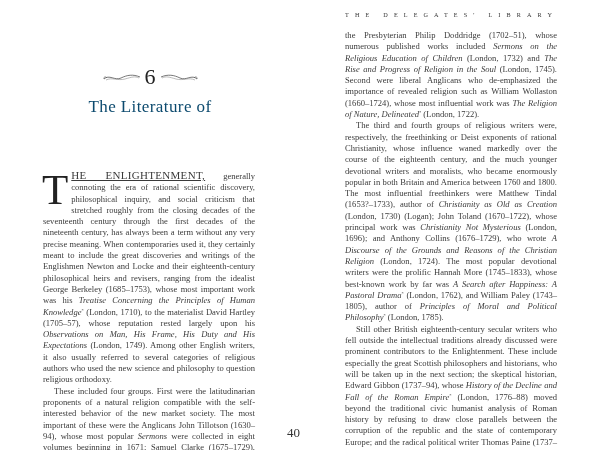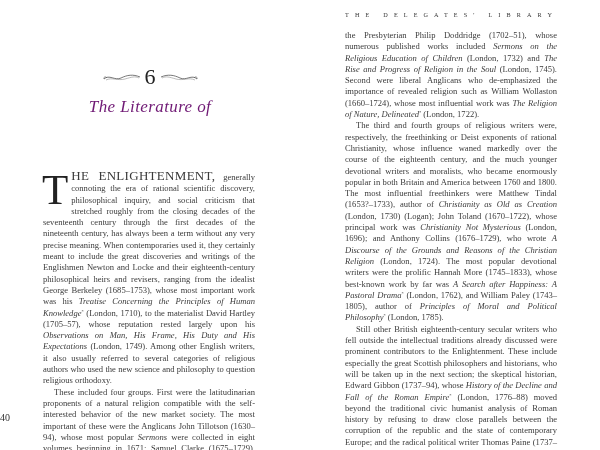--- a/index.html
+++ b/index.html
@@ -24,45 +24,45 @@
       position: absolute; top: 65px; left: 95px; width: 110px; height: 24px;
       display: flex; align-items: center; justify-content: center;
     }
     .chapter-number {
       font-size: 22px; color: #222; margin: 0 4px; line-height: 1;
     }
     .flourish { width: 38px; height: 12px; }
 
     .chapter-title {
       position: absolute; top: 97px; left: 40px; width: 220px;
-      text-align: center; font-style: italic; font-size: 17px; line-height: 20px;
-      color: #701a75; letter-spacing: 0.4px;
+      text-align: center; font-size: 17px; line-height: 20px;
+      color: #0c4a6e; letter-spacing: 0.4px;
     }
 
     .body-text {
       position: absolute; font-size: 8.55px; line-height: 11.3px;
       text-align: justify; color: #3a3a3a;
     }
     .left .body-text { top: 170px; left: 43px; width: 212px; }
     .right .body-text { top: 30px; left: 345px; width: 212px; left: 45px; }
 
     .body-text p { margin: 0; text-indent: 11px; }
     .body-text p.noindent { text-indent: 0; }
     .body-text i { }
 
     .dropcap {
       float: left; font-size: 43px; line-height: 34px; height: 34px;
       margin: 2px 3px 0 -1px; color: #222; padding-top: 1px;
     }
-    .smallcaps { font-size: 13px; letter-spacing: 0.3px; }
+    .smallcaps { font-size: 11px; letter-spacing: 0.3px; text-decoration: underline; }
     sup { font-size: 4.5px; vertical-align: 3px; line-height: 0; }
 
     .page-number {
-      position: absolute; top: 412px; width: 300px; text-align: left;
-      font-size: 10px; color: #333;
+      position: absolute; top: 425px; width: 300px; text-align: right;
+      font-size: 13px; color: #333;
     }
   </style>
 </head>
 <body>
 
 <div class="page left">
 
   <div class="chapter-ornament">
     <svg class="flourish" viewBox="0 0 38 12">
       <path d="M1 8 C6 3, 12 10, 18 7 S30 3, 37 6" fill="none" stroke="#555" stroke-width="0.8"></path>

